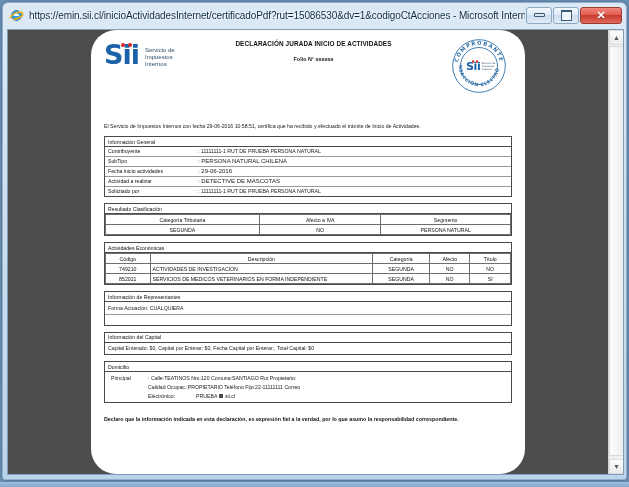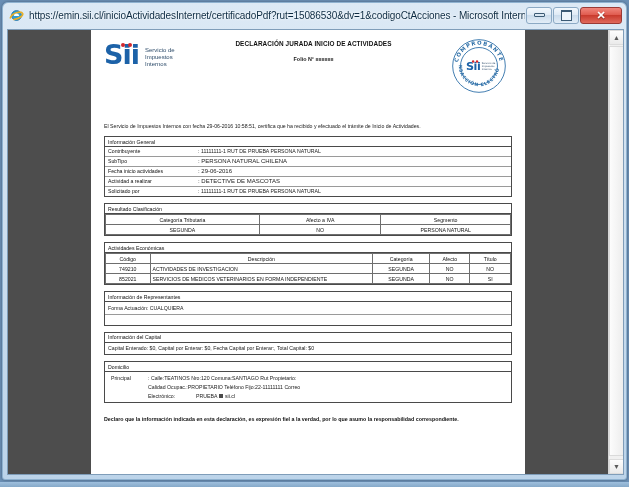--- a/index.html
+++ b/index.html
@@ -153,20 +153,21 @@
     position: absolute;
     left: 83px;
     top: 0;
     width: 434px;
     height: 444px;
     background: #ffffff;
     box-sizing: border-box;
     color: #1a1a1a;
     font-size: 5.2px;
     overflow: hidden;
+    border-radius: 25px;
   }
 
   
   #doc-header {
     position: relative;
     height: 78px;
   }
   #sii-logo {
     position: absolute;
     left: 13px; top: 12px;

